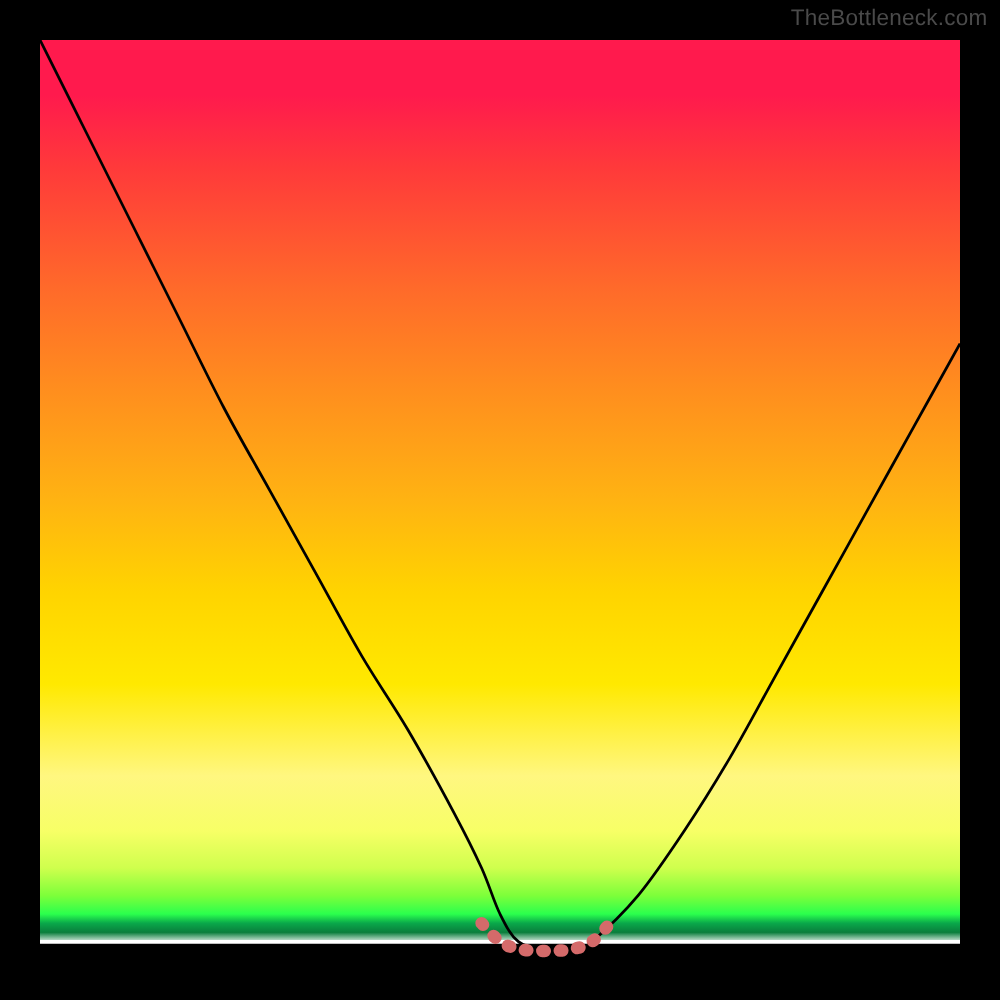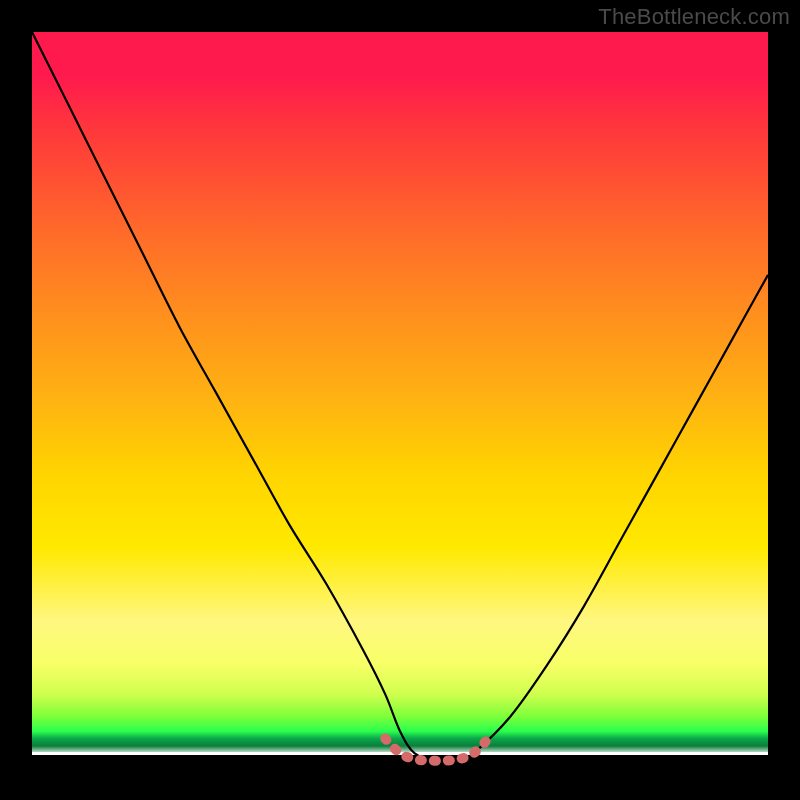--- a/index.html
+++ b/index.html
@@ -15,21 +15,21 @@
     position: relative;
     width: 800px;
     height: 800px;
     background: #000;
   }
   .watermark {
     position: absolute;
     top: 4px;
     right: 10px;
     color: #4a4a4a;
-    font-size: 22px;
+    font-size: 18px;
     font-weight: 500;
     letter-spacing: 0.2px;
     z-index: 10;
     user-select: none;
   }
   .plot-area {
     position: absolute;
     left: 32px;
     top: 32px;
     width: 736px;   

